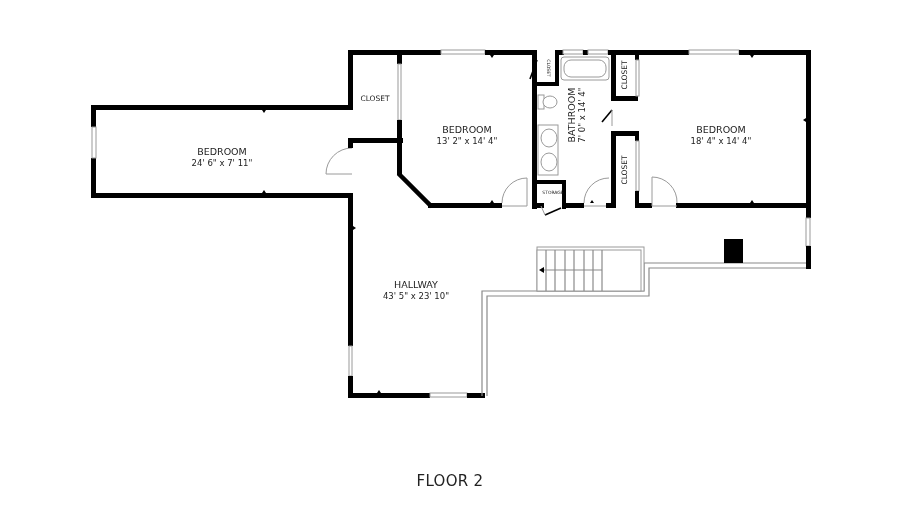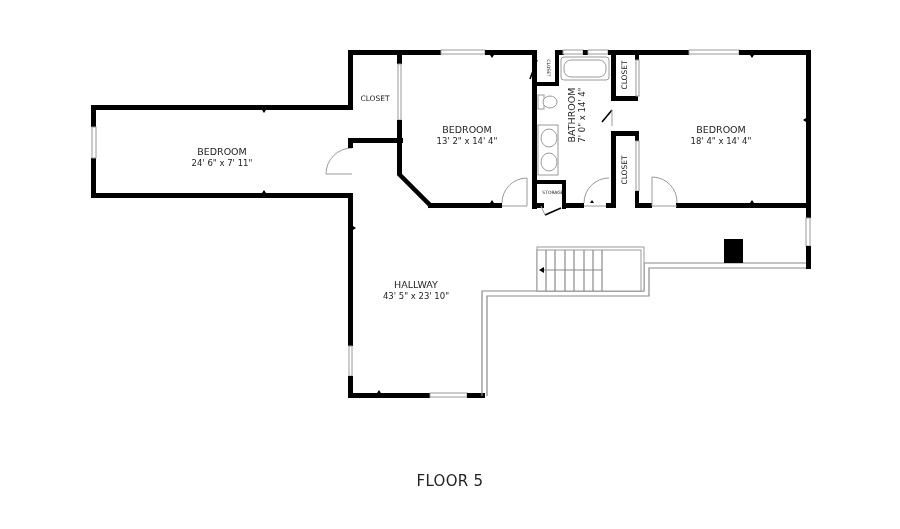--- a/index.html
+++ b/index.html
@@ -181,13 +181,13 @@
     <text class="lbl room-name" x="721" y="133">BEDROOM</text>
     <text class="lbl room-dim" x="721" y="144">18' 4" x 14' 4"</text>
     <polygon class="tick" points="750,55 752,58 754,55"></polygon>
     <polygon class="tick" points="750,203 752,200 754,203"></polygon>
     <polygon class="tick" points="806,118 803,120 806,122"></polygon>
   </g>
 
   <rect x="724" y="239" width="19" height="24" fill="#000"></rect>
 </svg>
 
-<div class="floor-label">FLOOR 5</div>
+<div class="floor-label">FLOOR 2</div>
 
 </body></html>

